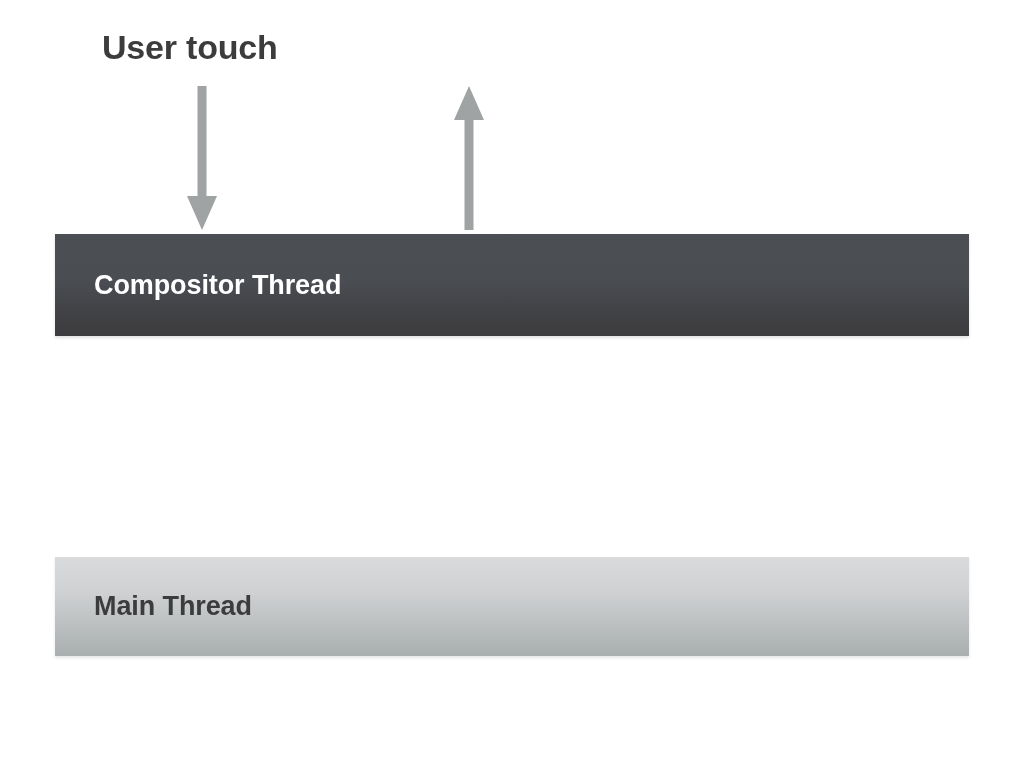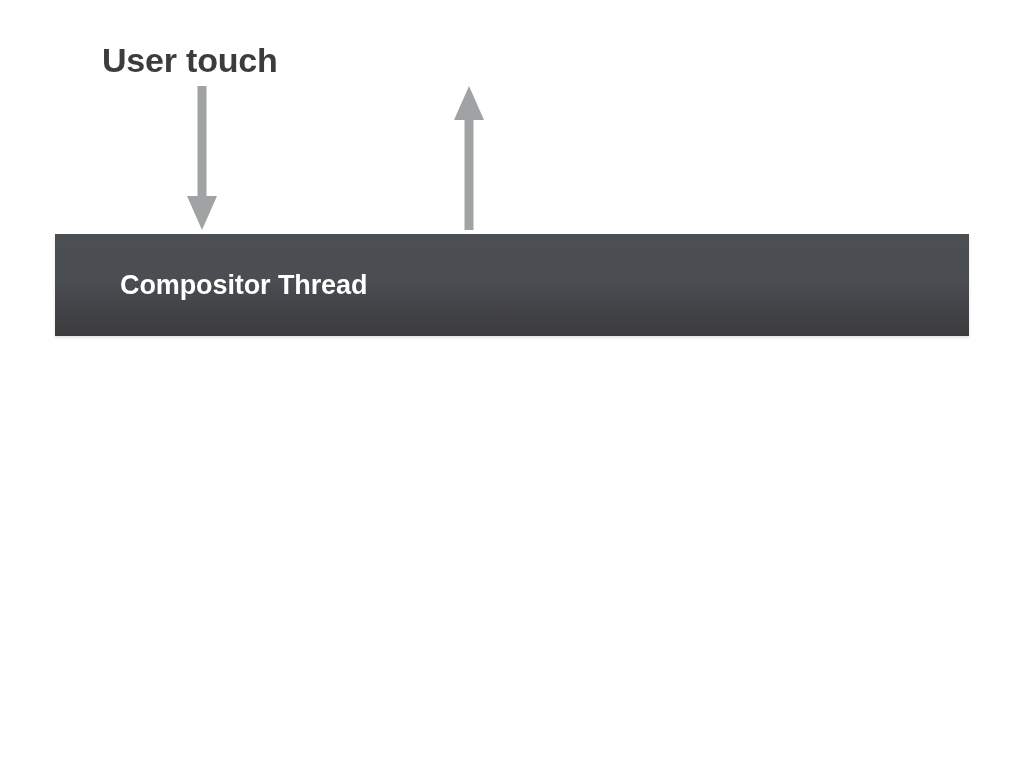--- a/index.html
+++ b/index.html
@@ -25,21 +25,21 @@
     font-family: "Liberation Sans", sans-serif;
     font-weight: bold;
     font-size: 34px;
     line-height: 38px;
     color: #3c3c3c;
     white-space: nowrap;
     letter-spacing: -0.2px;
   }
   #label-user-touch {
     left: 102px;
-    top: 41px;
+    top: 28px;
   }
   #label-commit-gpu {
     left: 331px;
     top: 41px;
   }
 
   
   .arrow {
     position: absolute;
   }
@@ -64,21 +64,21 @@
     display: flex;
     align-items: center;
     box-sizing: border-box;
   }
   .thread-bar .thread-label {
     font-family: "Liberation Sans", sans-serif;
     font-weight: bold;
     font-size: 27px;
     letter-spacing: -0.1px;
     white-space: nowrap;
-    padding-left: 65px;
+    padding-left: 39px;
   }
 
   #bar-compositor-thread {
     top: 234px;
     height: 102px;
     background: linear-gradient(to bottom, #4b4e53 0%, #4a4d52 45%, #434448 70%, #3c3c3e 100%);
     box-shadow: 0 2px 3px rgba(0,0,0,0.12);
   }
   #bar-compositor-thread .thread-label {
     color: #ffffff;
@@ -107,14 +107,17 @@
   </svg>
 
   <svg class="arrow" id="arrow-commit-gpu" viewBox="0 0 44 148" width="44" height="148">
     <polygon points="22,2 37,36 26.5,36 26.5,146 17.5,146 17.5,36 7,36" fill="#a0a3a3"></polygon>
   </svg>
 
   <div class="thread-bar" id="bar-compositor-thread">
     <span class="thread-label">Compositor Thread</span>
   </div>
 
+  <div class="thread-bar" id="bar-main-thread">
+    <span class="thread-label">Main Thread</span>
+  </div>
 
 </div>
 
 </body></html>

